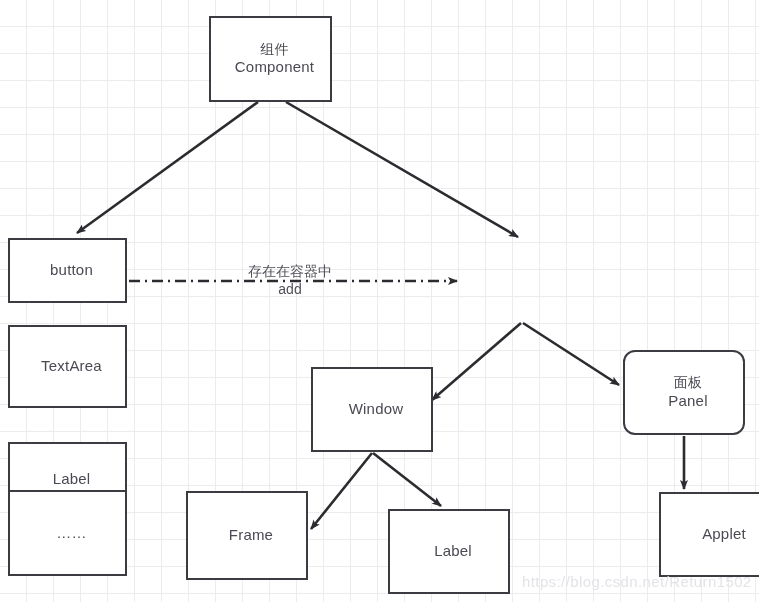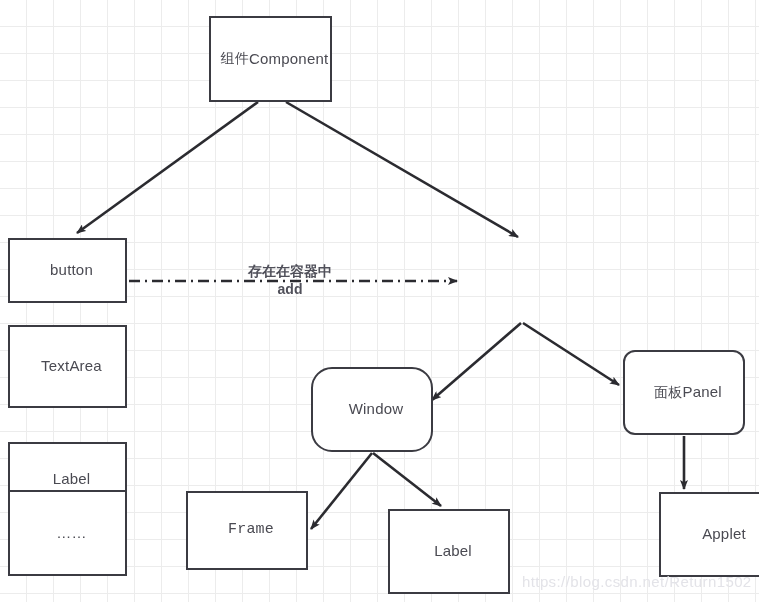--- a/index.html
+++ b/index.html
@@ -21,21 +21,21 @@
     background-position: -1px -1px, -1px -1px, -1px -1px, -1px -1px;
     overflow: hidden;
     font-family: "Liberation Sans", "DejaVu Sans", sans-serif;
   }
   .node {
     position: absolute;
     box-sizing: border-box;
     border: 2px solid #3b3b42;
     background: #ffffff;
     display: flex;
-    flex-direction: row;
+    flex-direction: column;
     align-items: center;
     justify-content: center;
     color: #4a4a52;
     font-size: 15px;
     line-height: 1.25;
     text-align: center;
     letter-spacing: 0.2px;
     padding-left: 8px;
   }
   .node .cn {
@@ -55,21 +55,20 @@
     overflow: visible;
     pointer-events: none;
   }
   .edge-label {
     position: absolute;
     color: #50505a;
     font-size: 14px;
     line-height: 1.3;
     text-align: center;
     white-space: nowrap;
-    font-weight: bold;
   }
   .edge-label .sub {
     display: block;
   }
   .watermark {
     position: absolute;
     color: #e3e3e8;
     font-size: 15px;
     letter-spacing: 0.4px;
     white-space: nowrap;
@@ -136,30 +135,30 @@
 
   <div class="node" style="left: 8px; top: 418px; width: 119px; height: 74px; margin-top: 24px;">
     <span class="en">Label</span>
   </div>
 
   <div class="node" style="left: 8px; top: 490px; width: 119px; height: 86px;">
     <span class="en">……</span>
   </div>
 
 
-  <div class="node" style="left: 311px; top: 367px; width: 122px; height: 85px; border-radius: 21px;">
+  <div class="node" style="left: 311px; top: 367px; width: 122px; height: 85px;">
     <span class="en">Window</span>
   </div>
 
   <div class="node" style="left: 623px; top: 350px; width: 122px; height: 85px; border-radius: 12px;">
     <span class="cn">面板</span>
     <span class="en">Panel</span>
   </div>
 
-  <div class="node" style="left: 186px; top: 491px; width: 122px; height: 79px; font-family: Liberation Mono, monospace;">
+  <div class="node" style="left: 186px; top: 491px; width: 122px; height: 89px;">
     <span class="en">Frame</span>
   </div>
 
   <div class="node" style="left: 388px; top: 509px; width: 122px; height: 85px;">
     <span class="en">Label</span>
   </div>
 
   <div class="node" style="left: 659px; top: 492px; width: 122px; height: 85px;">
     <span class="en">Applet</span>
   </div>

